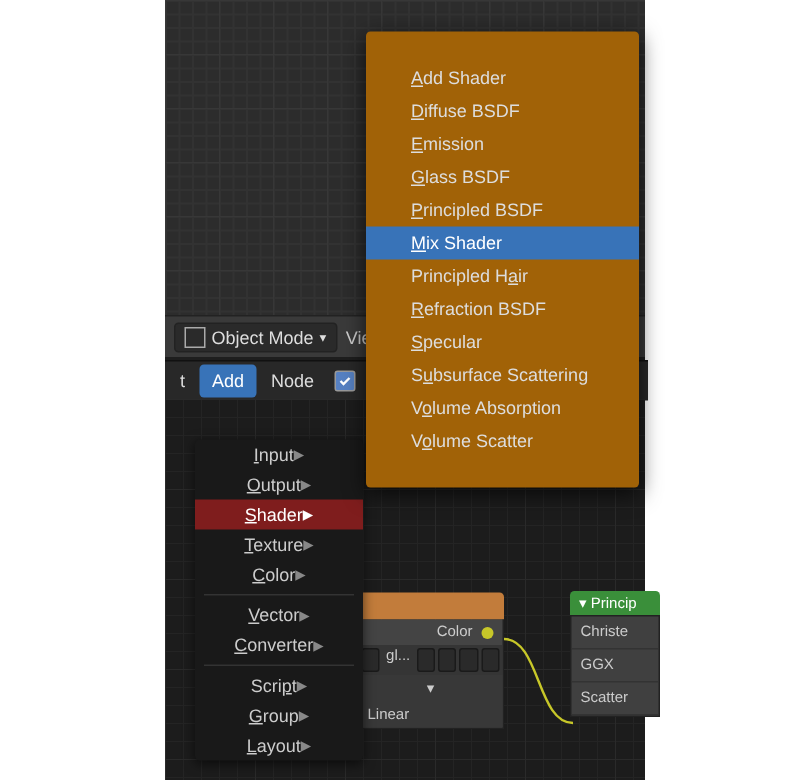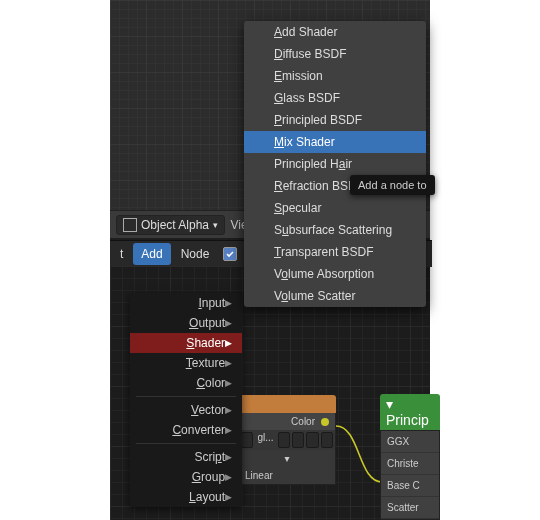--- a/index.html
+++ b/index.html
@@ -20,66 +20,66 @@
   .menu-btn.active{background:#3873b8;color:#fff}
   .chk{width:12px;height:12px;border:1px solid #999;border-radius:2px;display:inline-flex;align-items:center;justify-content:center;margin:0 4px;background:#5680c2}
   .chk svg{display:block}
   .field{background:#1a1a1a;border:1px solid #111;color:#aaa;border-radius:3px;height:18px;padding:0 6px;display:flex;align-items:center;gap:4px}
   
   .ne-bg{position:absolute;left:110px;top:266px;width:320px;height:254px;background:#1c1c1c;
     background-image:linear-gradient(#2a2a2a 1px,transparent 1px),linear-gradient(90deg,#2a2a2a 1px,transparent 1px),linear-gradient(#242424 1px,transparent 1px),linear-gradient(90deg,#242424 1px,transparent 1px);
     background-size:60px 60px,60px 60px,12px 12px,12px 12px}
   
   .rp{position:absolute;left:380px;top:394px;width:60px;height:116px}
-  .rp-hdr{background:#3a8f3a;color:#fff;font-size:14px;padding:2px 6px;border-radius:3px 3px 0 0}
+  .rp-hdr{background:#3a8f3a;color:#fff;font-size:10px;padding:2px 6px;border-radius:3px 3px 0 0}
   .rp-body{background:#404040;border:1px solid #222;font-size:10px}
   .rp-row{padding:5px 6px;color:#ccc;border-bottom:1px solid #333}
   
   .texnode{position:absolute;left:238px;top:395px;width:98px}
   .tex-hdr{height:18px;background:#c27c3b;border-radius:3px 3px 0 0}
   .tex-body{background:#444;border:1px solid #222;border-top:none;font-size:10px}
   .tex-row{display:flex;align-items:center;justify-content:flex-end;padding:3px 6px;gap:6px}
   .sock{width:8px;height:8px;border-radius:4px;display:inline-block}
   .sock.y{background:#c7c729}
   .sock.g{background:#8a8a8a}
   .tex-tools{display:flex;gap:2px;padding:2px;background:#353535}
   .tool{width:14px;height:14px;background:#2a2a2a;border:1px solid #1a1a1a;border-radius:2px}
   .wire{position:absolute;left:336px;top:422px;width:46px;height:66px;pointer-events:none}
   
   .search{position:absolute;left:130px;top:266px;width:112px;height:22px;background:#0f0f0f;border:1px solid #000;border-radius:3px;display:flex;align-items:center;gap:4px;padding:0 6px;color:#aaa}
   
   .submenu{position:absolute;left:130px;top:293px;width:112px;background:#191919;border-radius:3px;box-shadow:0 2px 8px rgba(0,0,0,.6)}
-  .sm-item{display:flex;align-items:center;justify-content:flex-end;padding:3px 10px;color:#ccc}
+  .sm-item{display:flex;align-items:center;justify-content:center;padding:3px 10px;color:#ccc}
   .sm-item.hover{background:#7f1d1d;color:#fff}
   .sm-item .ul{text-decoration:underline}
   .arrow{font-size:9px;color:#888}
   .sm-item.hover .arrow{color:#fff}
   
-  .shmenu{position:absolute;left:244px;top:21px;width:182px;background:#404040;border-radius:3px;box-shadow:0 4px 14px rgba(0,0,0,.7);padding:0 0;z-index:10}
+  .shmenu{position:absolute;left:244px;top:21px;width:182px;background:#a16207;border-radius:3px;box-shadow:0 4px 14px rgba(0,0,0,.7);padding:20px 0;z-index:10}
   .sh-item{padding:4px 30px;color:#ddd}
   .sh-item.hover{background:#3873b8;color:#fff}
   .tooltip{position:absolute;left:350px;top:175px;background:#141414;color:#ccc;font-size:11px;padding:4px 8px;border-radius:3px;box-shadow:0 2px 6px rgba(0,0,0,.6);z-index:11;white-space:nowrap}
   .sep{height:1px;background:#333;margin:3px 6px}
   .left-strip{position:absolute;left:0;top:0;width:110px;height:520px;background:#fff}
   .right-strip{position:absolute;left:430px;top:0;width:110px;height:520px;background:#fff}
 </style>
 </head>
 <body>
 
 <div class="root">
   <div class="left-strip"></div>
   <div class="right-strip"></div>
 
   <div class="vp"></div>
   <div class="vp-rside"></div>
 
   <div class="vp-header">
     <div class="hdr-chip">
       <span class="icon-box"></span>
-      <span>Object Alpha</span>
+      <span>Object Mode</span>
       <span style="font-size:9px">▾</span>
     </div>
     <span>Vie</span>
     <div class="hdr-right">
       <div class="rnd"></div>
     </div>
   </div>
 
   <div class="ne-hdr">
     <span class="menu-btn">t</span>
@@ -126,23 +126,22 @@
     </div>
   </div>
 
   <svg class="wire">
       <path d="M0 4 C 24 4 22 60 46 60" stroke="#c7c729" stroke-width="1.6" fill="none"></path>
     </svg>
 
   <div class="rp">
     <div class="rp-hdr"><span>▾ </span><span>Princip</span></div>
     <div class="rp-body">
+      <div class="rp-row">Christe</div>
       <div class="rp-row">GGX</div>
-      <div class="rp-row">Christe</div>
-      <div class="rp-row" style="display:flex;gap:4px">Base C</div>
       <div class="rp-row">Scatter</div>
     </div>
   </div>
 
 
   <div class="submenu" id="add-submenu">
       <div class="sm-item">
         <span><span class="ul">I</span>nput</span>
         <span class="arrow">▶</span>
       </div>
@@ -190,19 +189,17 @@
       <div class="sh-item"><span style="text-decoration:underline">A</span>dd Shader</div>
       <div class="sh-item"><span style="text-decoration:underline">D</span>iffuse BSDF</div>
       <div class="sh-item"><span style="text-decoration:underline">E</span>mission</div>
       <div class="sh-item"><span style="text-decoration:underline">G</span>lass BSDF</div>
       <div class="sh-item"><span style="text-decoration:underline">P</span>rincipled BSDF</div>
       <div class="sh-item hover"><span style="text-decoration:underline">M</span>ix Shader</div>
       <div class="sh-item">Principled H<span style="text-decoration:underline">a</span>ir</div>
       <div class="sh-item"><span style="text-decoration:underline">R</span>efraction BSDF</div>
       <div class="sh-item"><span style="text-decoration:underline">S</span>pecular</div>
       <div class="sh-item">S<span style="text-decoration:underline">u</span>bsurface Scattering</div>
-      <div class="sh-item"><span style="text-decoration:underline">T</span>ransparent BSDF</div>
       <div class="sh-item">V<span style="text-decoration:underline">o</span>lume Absorption</div>
       <div class="sh-item">V<span style="text-decoration:underline">o</span>lume Scatter</div>
     </div>
 
-  <div class="tooltip">Add a node to</div>
 </div>
 
 </body></html>

